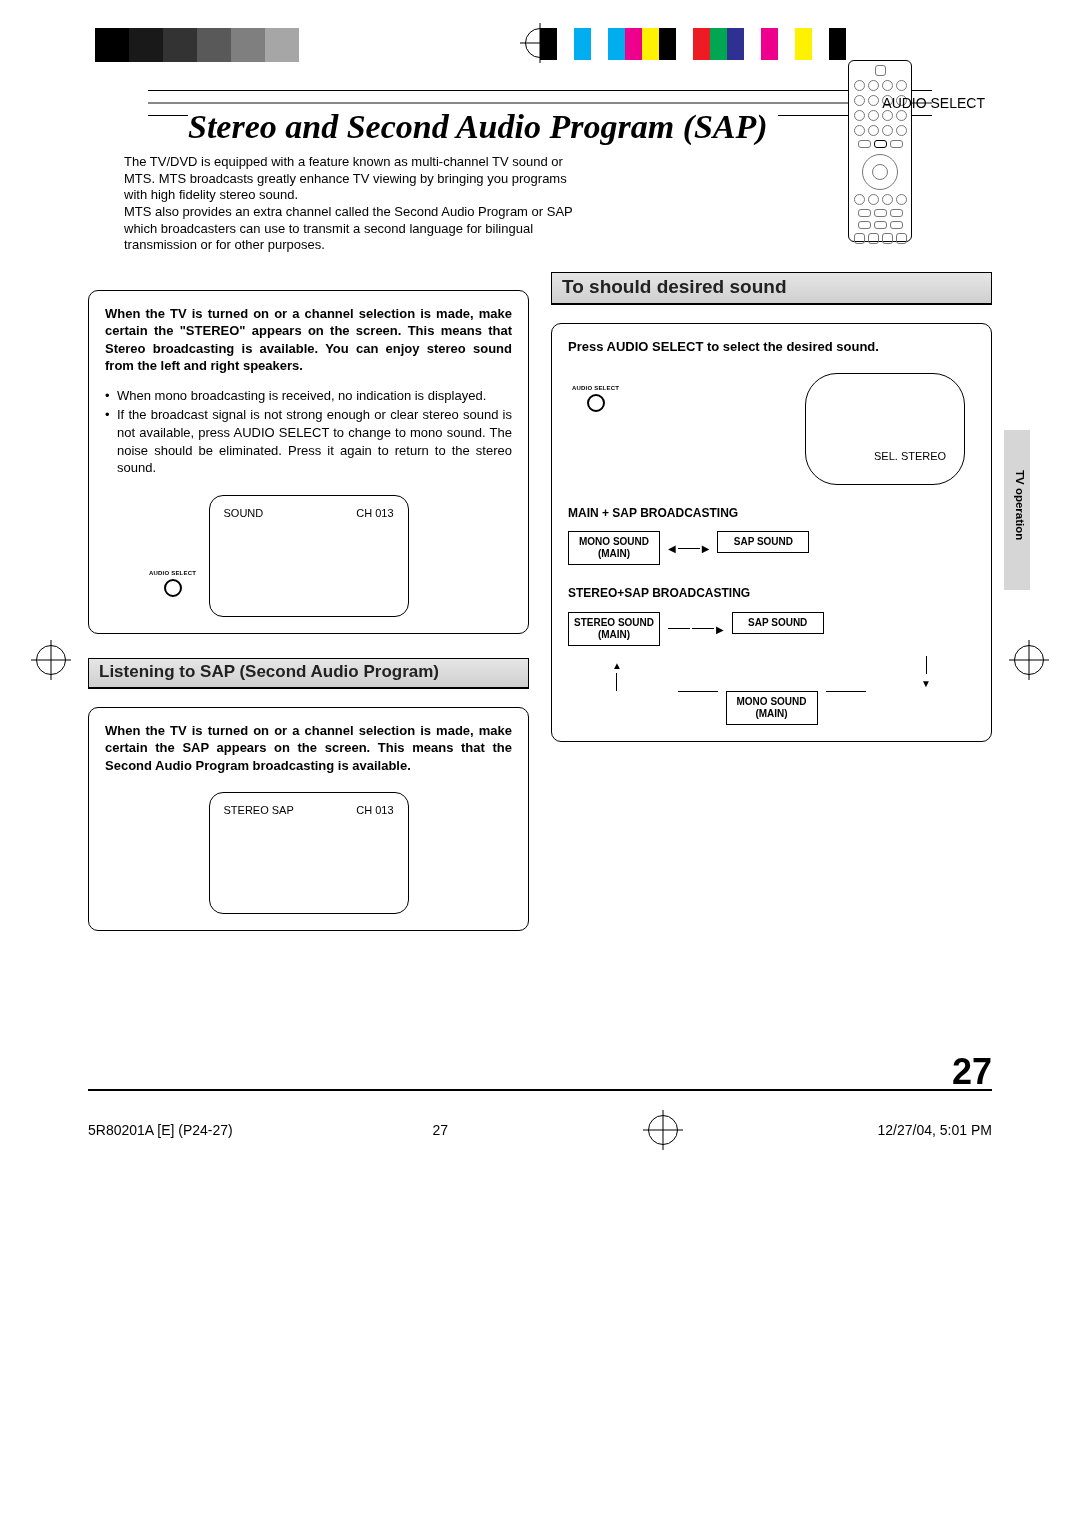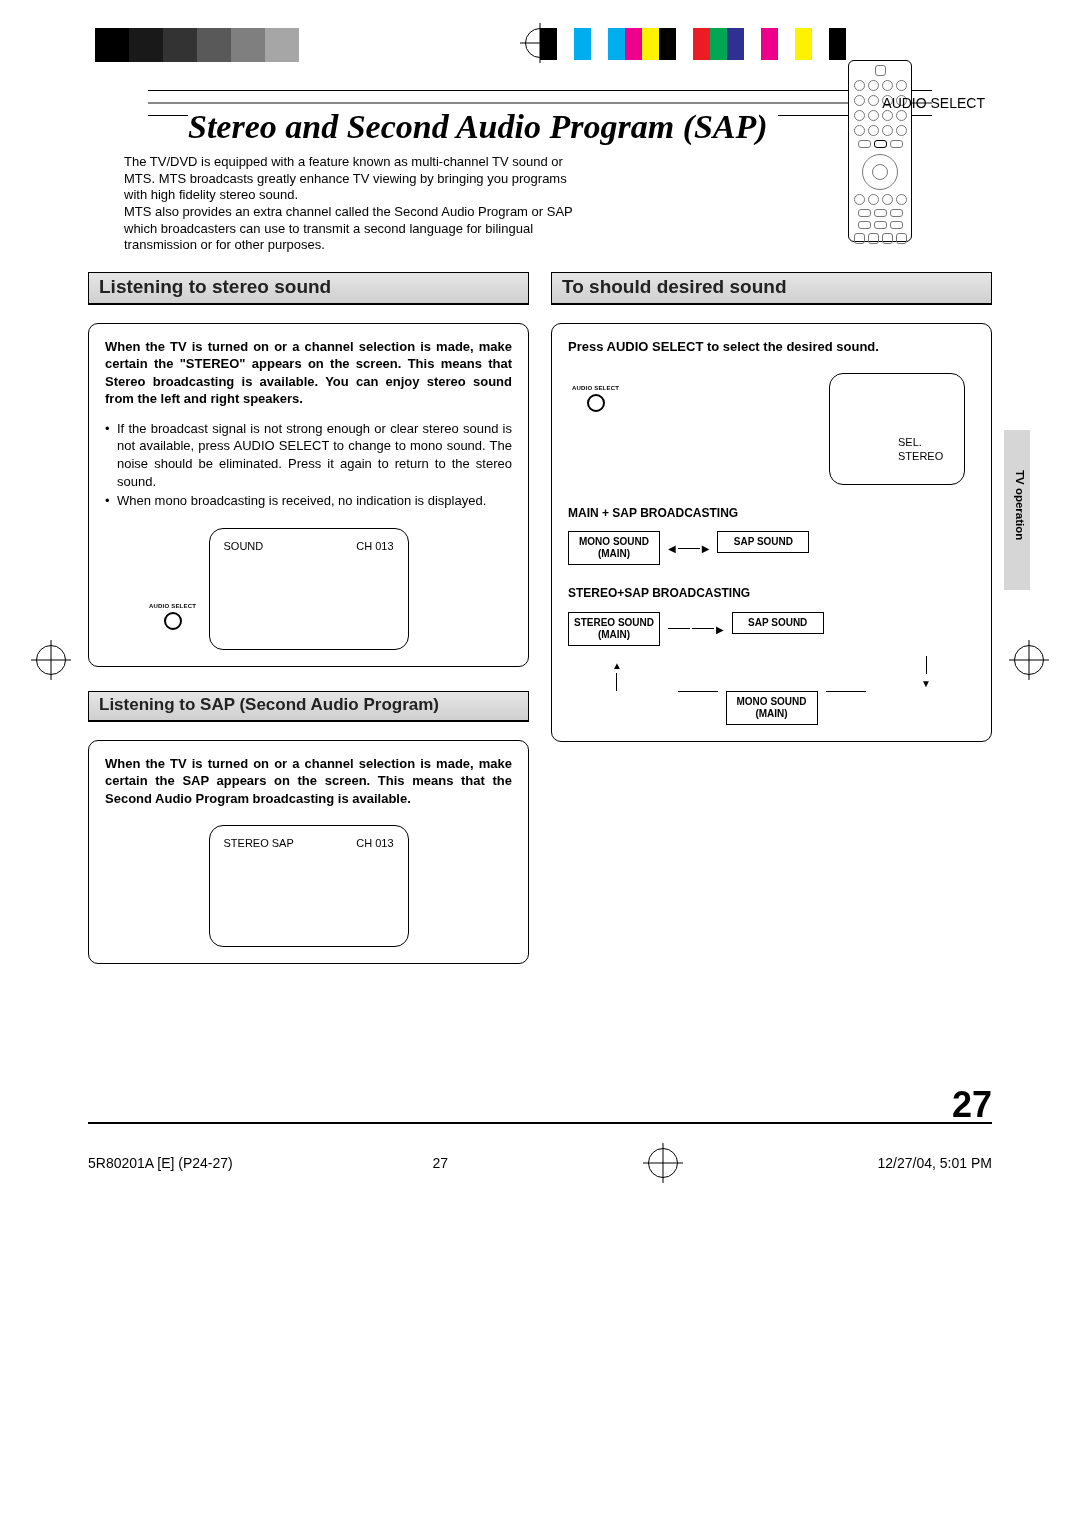--- a/index.html
+++ b/index.html
@@ -201,21 +201,21 @@
     height: 122px;
     border: 1.5px solid #000;
     border-radius: 14px;
     margin: 18px auto 0 auto;
     padding: 10px 14px;
     font-size: 11px;
     box-sizing:border-box;
     display:flex;
     justify-content:space-between;
   }
-  .tv-screen.small { width:136px; height:112px; }
+  .tv-screen.small { width:160px; height:112px;border-radius:32px; }
   .audio-select-icon {
     display:flex;
     flex-direction:column;
     align-items:center;
     gap:2px;
   }
   .audio-select-icon .label {
     font-size: 6px;
     font-weight:bold;
     letter-spacing:0.2px;
@@ -432,27 +432,26 @@
   </div>
 
   <div class="intro">
     <div>The TV/DVD is equipped with a feature known as multi-channel TV sound or MTS. MTS broadcasts greatly enhance TV viewing by bringing you programs with high fidelity stereo sound.</div>
     <div>MTS also provides an extra channel called the Second Audio Program or SAP which broadcasters can use to transmit a second language for bilingual transmission or for other purposes.</div>
   </div>
 
   <div class="two-col">
 
     <div class="col">
-      <div class="subhead">Listening to stereo sound</div>
 
       <div class="step-frame">
         <div class="bold-block">When the TV is turned on or a channel selection is made, make certain the "STEREO" appears on the screen. This means that Stereo broadcasting is available. You can enjoy stereo sound from the left and right speakers.</div>
         <ul class="bullets">
+          <li>When mono broadcasting is received, no indication is displayed.</li>
           <li>If the broadcast signal is not strong enough or clear stereo sound is not available, press AUDIO SELECT to change to mono sound. The noise should be eliminated. Press it again to return to the stereo sound.</li>
-          <li>When mono broadcasting is received, no indication is displayed.</li>
         </ul>
         <div class="tv-screen">
           <span>SOUND</span>
           <span>CH 013</span>
         </div>
         <div class="audio-select-icon icon-below-frame">
           <span class="label">AUDIO SELECT</span>
           <span class="circle"></span>
         </div>
       </div>

